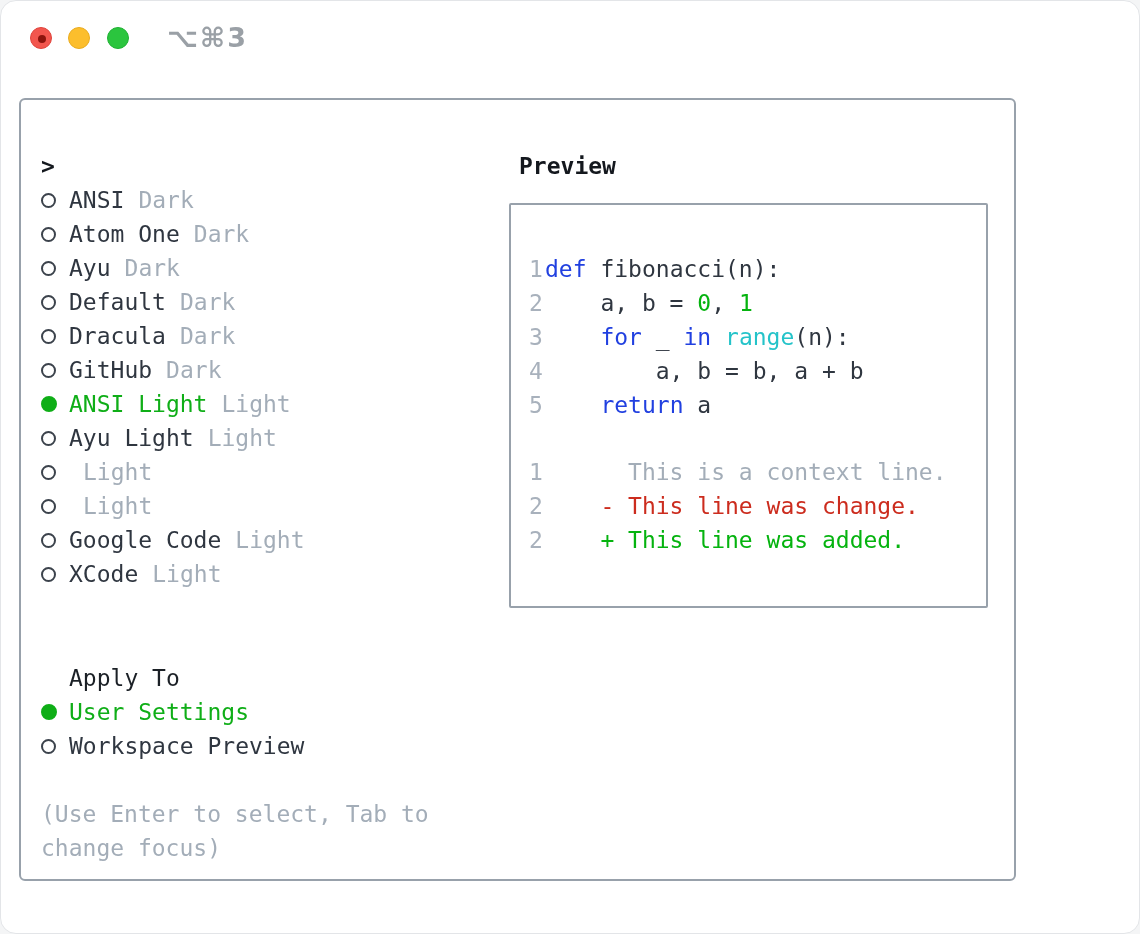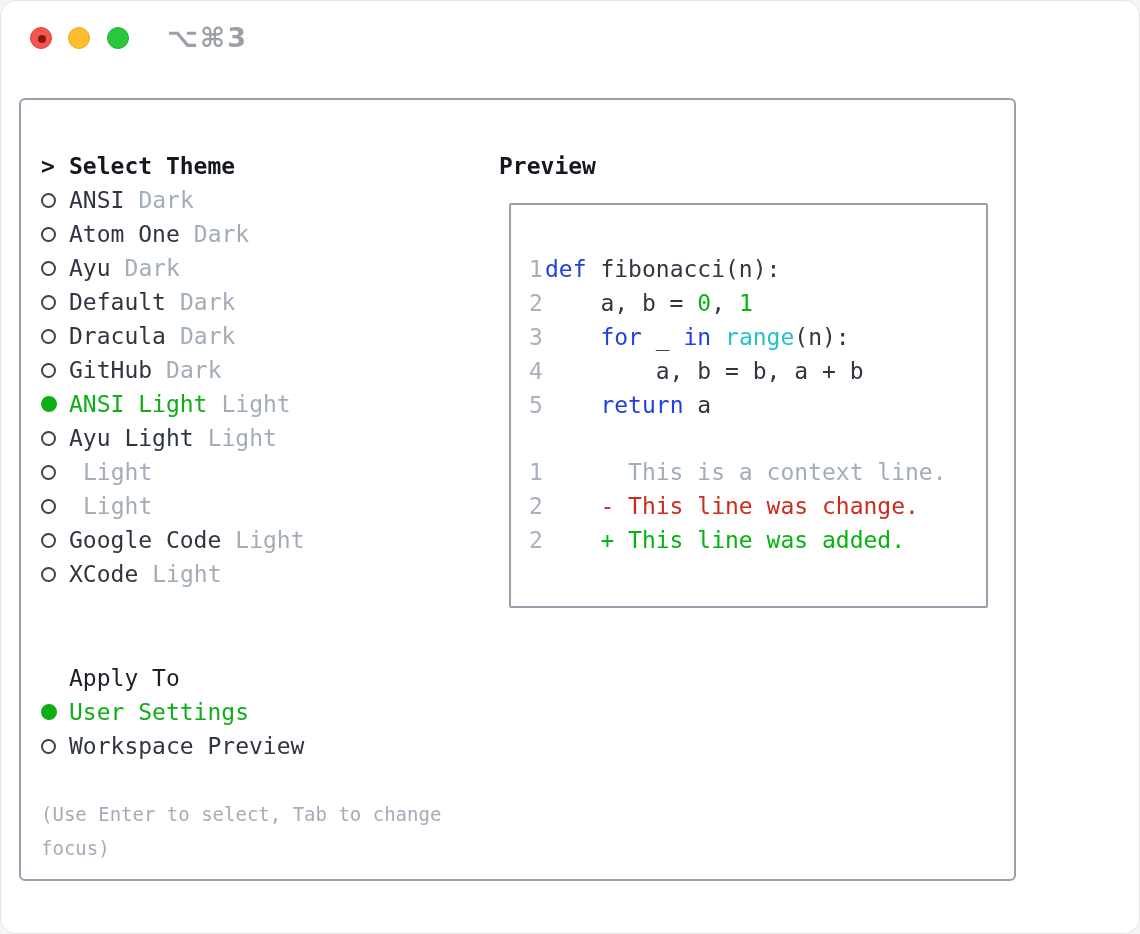--- a/index.html
+++ b/index.html
@@ -46,26 +46,26 @@
     display:inline-block;width:15px;height:15px;border-radius:50%;
     border:2px solid #3c434c;margin-right:13px;flex:0 0 auto;
   }
   .radio.on{background:var(--green);border-color:var(--green);width:16px;height:16px;margin-right:12px;}
   .iname{color:var(--text);}
   .row.sel .iname{color:var(--green);text-align:right;}
   .itag{color:var(--muted);margin-left:14px;}
   .spacer{height:34px;}
   .section-header{color:#1b2026;padding-left:28px;margin-top:36px;}
   .hint{
-    width:420px;font-size:19px;line-height:34px;color:var(--muted);
+    width:420px;font-size:23px;line-height:34px;color:var(--muted);
     white-space:normal;margin-top:34px;
   }
   
   .right{position:absolute;left:470px;top:49px;width:505px;}
-  .preview-header{margin-left:8px;color:var(--heading);font-weight:bold;}
+  .preview-header{margin-left:28px;color:var(--heading);font-weight:bold;}
   .preview-box{
     margin-left:18px;margin-top:20px;width:479px;height:405px;
     border:2px solid var(--panel-border);border-radius:2px;background:#fff;
     padding:47px 0 0 18px;overflow:hidden;
   }
   .code-row{height:34px;display:flex;align-items:center;font-size:23px;white-space:pre;}
   .ln{display:inline-block;min-width:14px;margin-right:2px;color:var(--ln);flex:0 0 auto;}
   .tok-plain{color:var(--text);}
   .tok-kw{color:var(--kw);}
   .tok-fn{color:var(--fn);}
@@ -85,21 +85,21 @@
     <span class="tl tl-min"></span>
     <span class="tl tl-zoom"></span>
     <span class="win-title">⌥⌘3</span>
   </div>
 
   <div class="panel">
 
     <div class="left">
 
       <div class="row">
-        <span class="pointer">&gt;</span><span class="list-header">Select Theme</span>
+        <span class="pointer">&gt;</span>
       </div>
 
       <div class="row">
         <span class="radio"></span>
         <span class="iname">ANSI</span>
         <span class="itag">Dark</span>
       </div>
       <div class="row">
         <span class="radio"></span>
         <span class="iname">Atom One</span>

